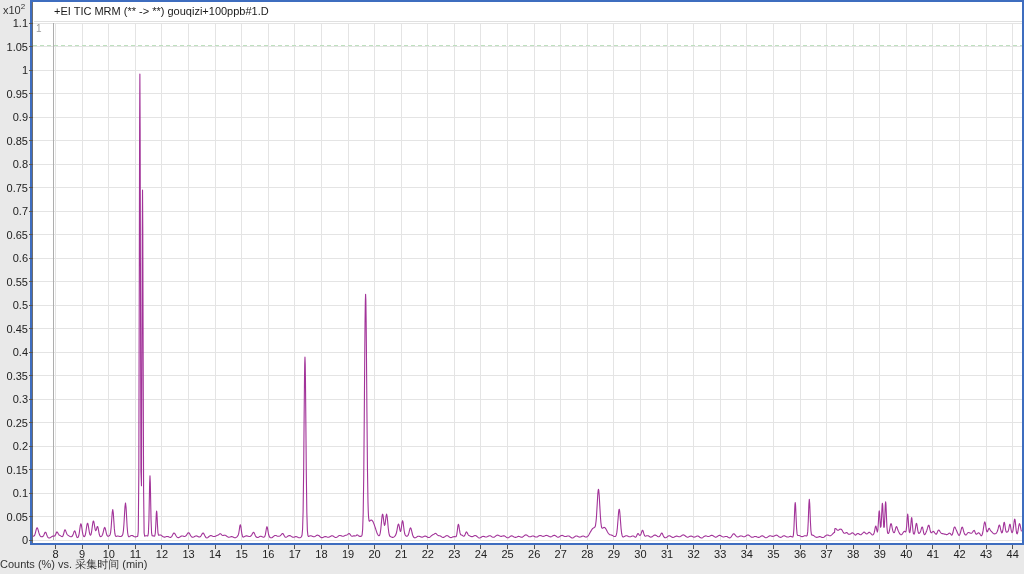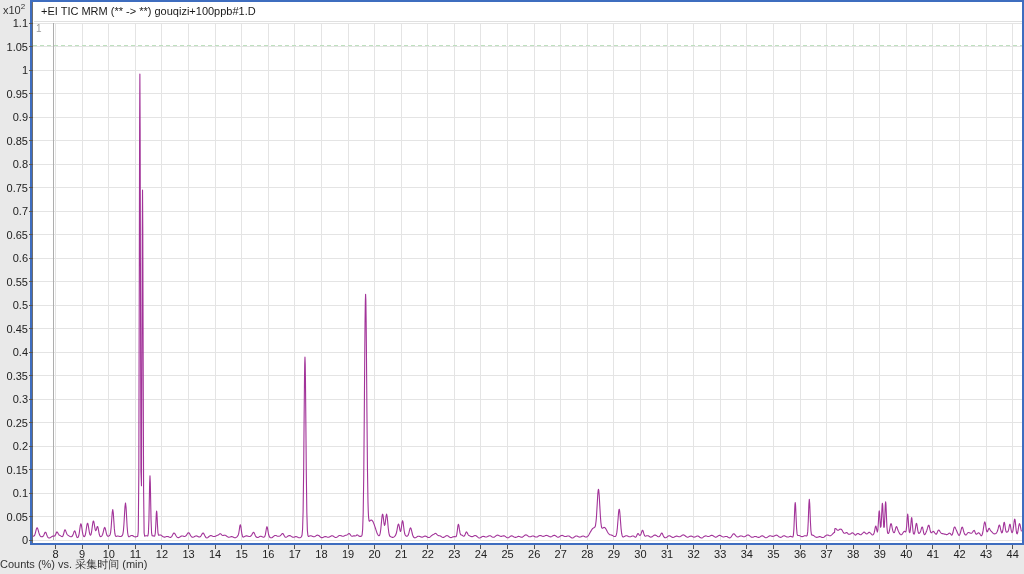--- a/index.html
+++ b/index.html
@@ -13,21 +13,21 @@
     position:absolute;left:30px;top:0;width:990px;height:541px;
     background:#ffffff;border:2px solid #3e6dbf;
   }
   #pane-inner{
     position:absolute;left:0;top:0;right:0;bottom:0;
     border-left:1px solid #6e6e6e;
   }
   #title-bar{
     position:absolute;left:1px;top:0;right:0;height:19px;
     background:#ffffff;border-bottom:1px solid #e0e0e0;
-    font-size:11px;color:#1a1a1a;line-height:19px;padding-left:7px;
+    font-size:11px;color:#1a1a1a;line-height:19px;padding-left:20px;
     white-space:nowrap;overflow:hidden;
   }
   #exp-label{
     position:absolute;left:3px;top:2px;font-size:11px;color:#333;text-align:right;
   }
   #exp-label sup{font-size:8px;}
   #segment-label{
     position:absolute;left:36px;top:23px;font-size:10px;color:#9a9a9a;
   }
   #chart-svg{

